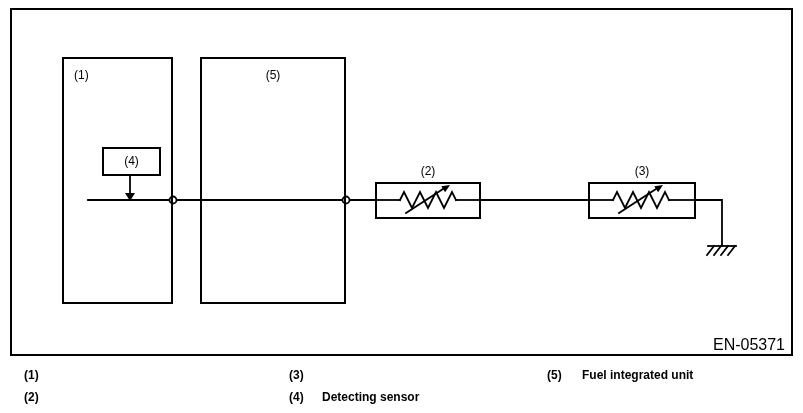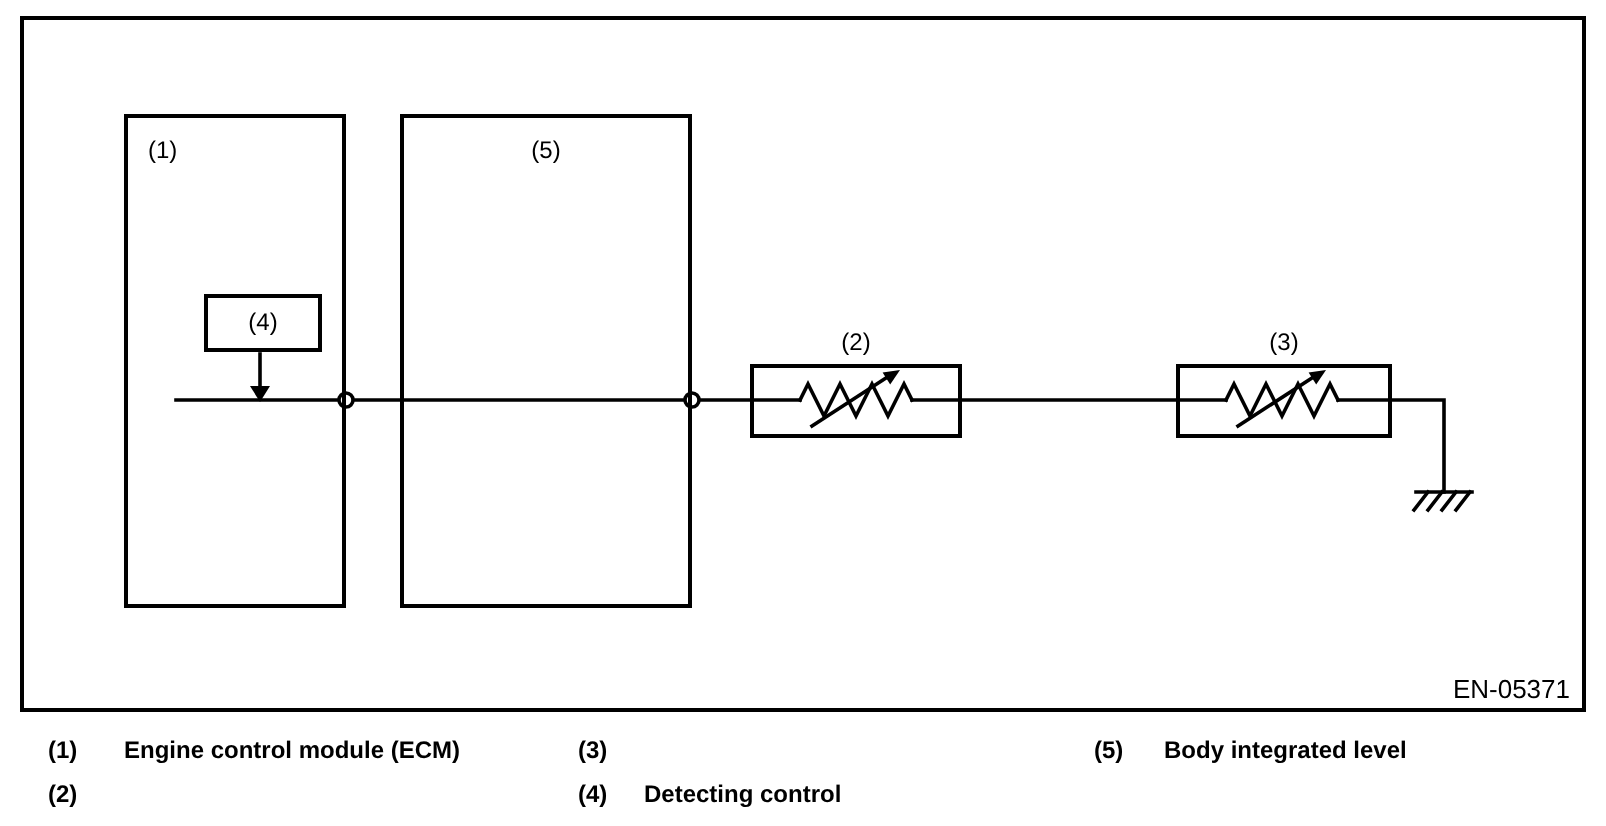--- a/index.html
+++ b/index.html
@@ -39,21 +39,21 @@
     white-space: nowrap;
   }
   #lbl-ecm  { left: 74px;  top: 68px; }
   #lbl-biu  { left: 200px; top: 68px; width: 146px; text-align: center; }
   #lbl-det  { left: 102px; top: 154px; width: 59px; text-align: center; }
   #lbl-fls  { left: 375px; top: 164px; width: 106px; text-align: center; }
   #lbl-fsls { left: 588px; top: 164px; width: 108px; text-align: center; }
   #doc-number {
     position: absolute;
     right: 18px; top: 338px;
-    font-size: 13px;
+    font-size: 16px;
     font-weight: 400;
   }
   .wires {
     position: absolute;
     left: 0; top: 0;
     width: 803px; height: 413px;
     pointer-events: none;
   }
   .legend-item {
     position: absolute;
@@ -128,30 +128,29 @@
   <div class="dlabel" id="lbl-ecm">(1)</div>
   <div class="dlabel" id="lbl-biu">(5)</div>
   <div class="dlabel" id="lbl-det">(4)</div>
   <div class="dlabel" id="lbl-fls">(2)</div>
   <div class="dlabel" id="lbl-fsls">(3)</div>
 
   <div class="dlabel" id="doc-number">EN-05371</div>
 
   <div class="legend-item li-c1 li-r1">
     <span class="legend-num">(1)</span>
-    <span class="legend-label">Engine control module (ECM)</span>
   </div>
   <div class="legend-item li-c1 li-r2">
     <span class="legend-num">(2)</span>
   </div>
   <div class="legend-item li-c2 li-r1">
     <span class="legend-num">(3)</span>
   </div>
   <div class="legend-item li-c2 li-r2">
     <span class="legend-num">(4)</span>
-    <span class="legend-label">Detecting control</span>
+    <span class="legend-label">Detecting sensor</span>
   </div>
   <div class="legend-item li-c3 li-r1">
     <span class="legend-num">(5)</span>
-    <span class="legend-label">Body integrated level</span>
+    <span class="legend-label">Fuel integrated unit</span>
   </div>
 
 </div>
 
 </body></html>

